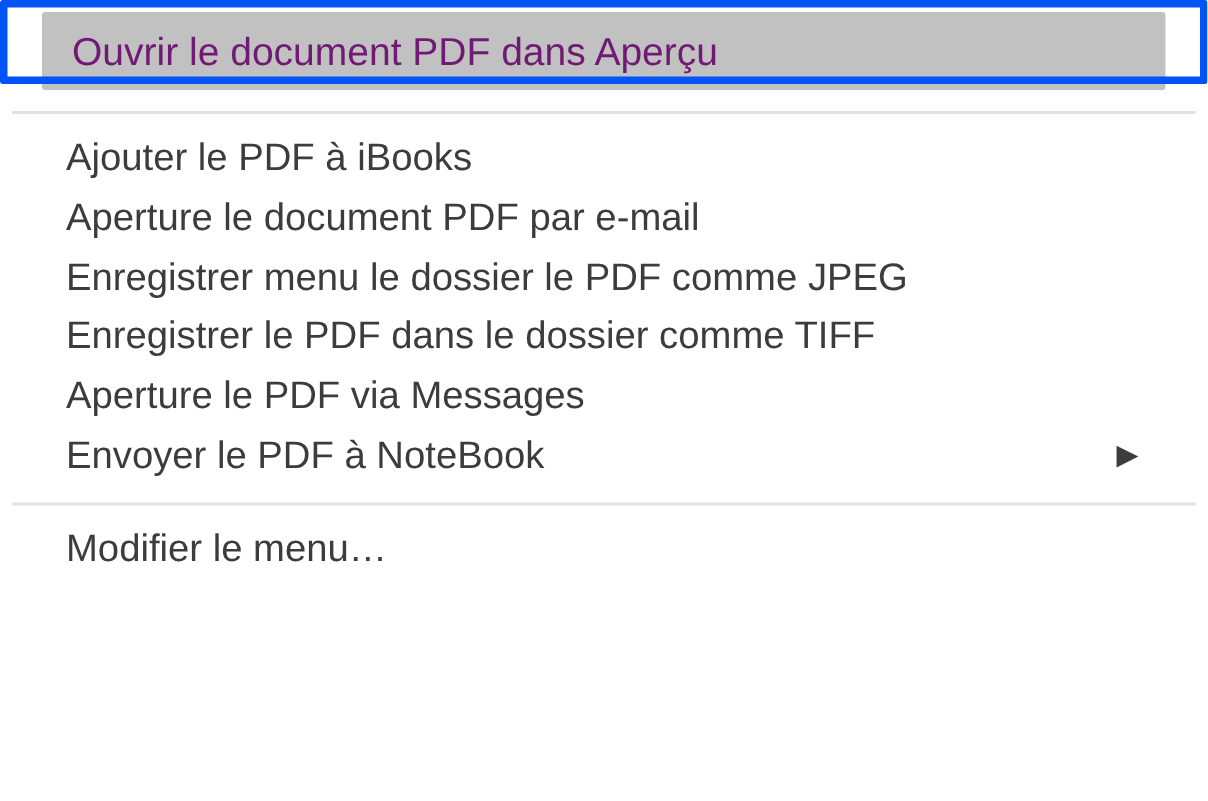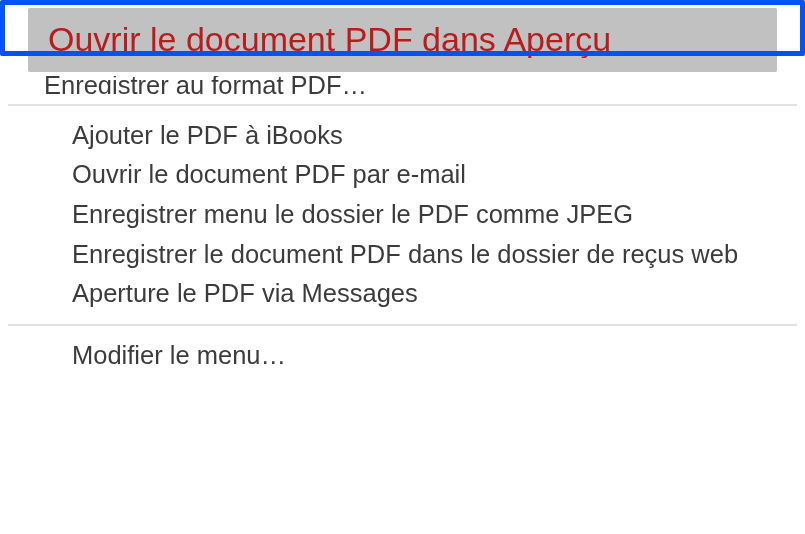--- a/index.html
+++ b/index.html
@@ -22,31 +22,30 @@
     }
     .menu {
       background: #fff;
       padding: 0;
     }
     .menu-section-top {
       padding: 4px 0 8px;
     }
     .menu-section {
       padding: 8px 0;
-      margin-left: 28px;
     }
     .highlight {
       background: #c2c1c1;
       margin: 8px 28px 0;
       border-radius: 2px;
     }
     .highlight .menu-item {
-      color: #b91c1c;
+      color: #701a75;
       padding: 8px 20px;
-      font-size: 34px;
+      font-size: 26px;
     }
     .menu-item {
       color: #3c3c3c;
       font-size: 25.5px;
       line-height: 1.4;
       padding: 2px 44px;
       cursor: default;
       display: flex;
       justify-content: space-between;
       align-items: center;
@@ -80,44 +79,43 @@
 
 <div class="menu">
 
   <div class="highlight">
     <div class="menu-item">
       <span>Ouvrir le document PDF dans Aperçu</span>
     </div>
   </div>
 
   <div class="menu-section-top">
-    <div class="partial">
-      <div class="menu-item">
-        <span>Enregistrer au format PDF…</span>
-      </div>
-    </div>
   </div>
 
   <hr class="separator">
 
   <div class="menu-section">
     <div class="menu-item">
       <span>Ajouter le PDF à iBooks</span>
     </div>
     <div class="menu-item">
-      <span>Ouvrir le document PDF par e-mail</span>
+      <span>Aperture le document PDF par e-mail</span>
     </div>
     <div class="menu-item">
       <span>Enregistrer menu le dossier le PDF comme JPEG</span>
     </div>
     <div class="menu-item">
-      <span>Enregistrer le document PDF dans le dossier de reçus web</span>
+      <span>Enregistrer le PDF dans le dossier comme TIFF</span>
     </div>
     <div class="menu-item">
       <span>Aperture le PDF via Messages</span>
+    </div>
+    <div class="menu-item">
+      <span>Envoyer le PDF à NoteBook</span>
+      <span class="arrow">▶</span>
     </div>
   </div>
 
   <hr class="separator">
 
   <div class="menu-section">
     <div class="menu-item">
       <span>Modifier le menu…</span>
     </div>
   </div>

